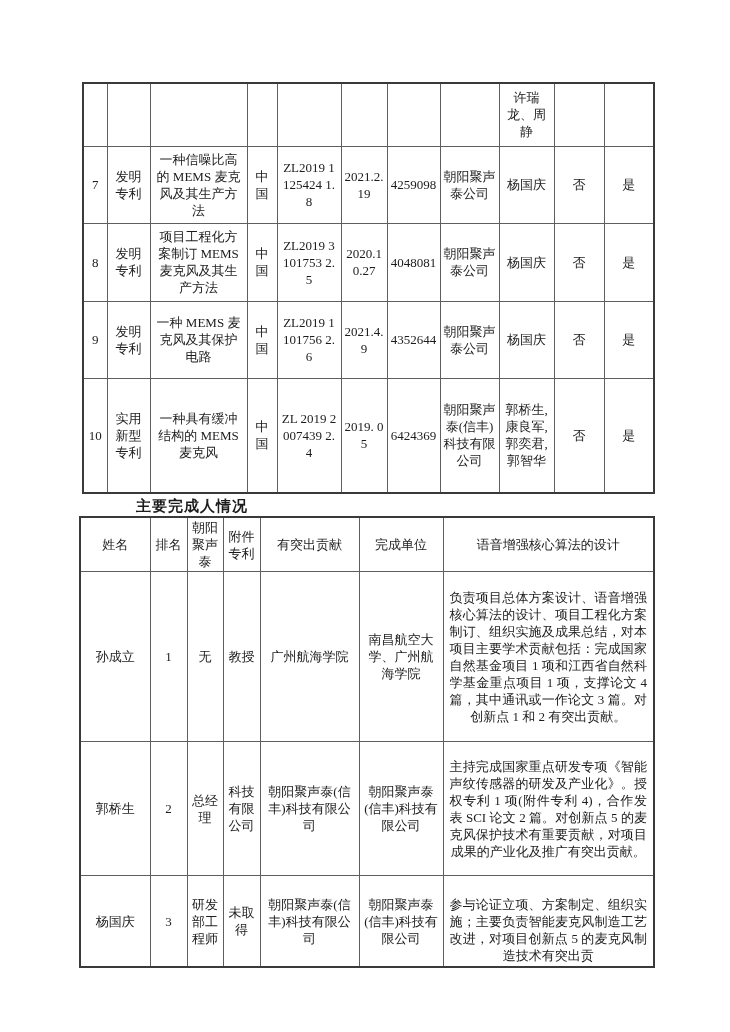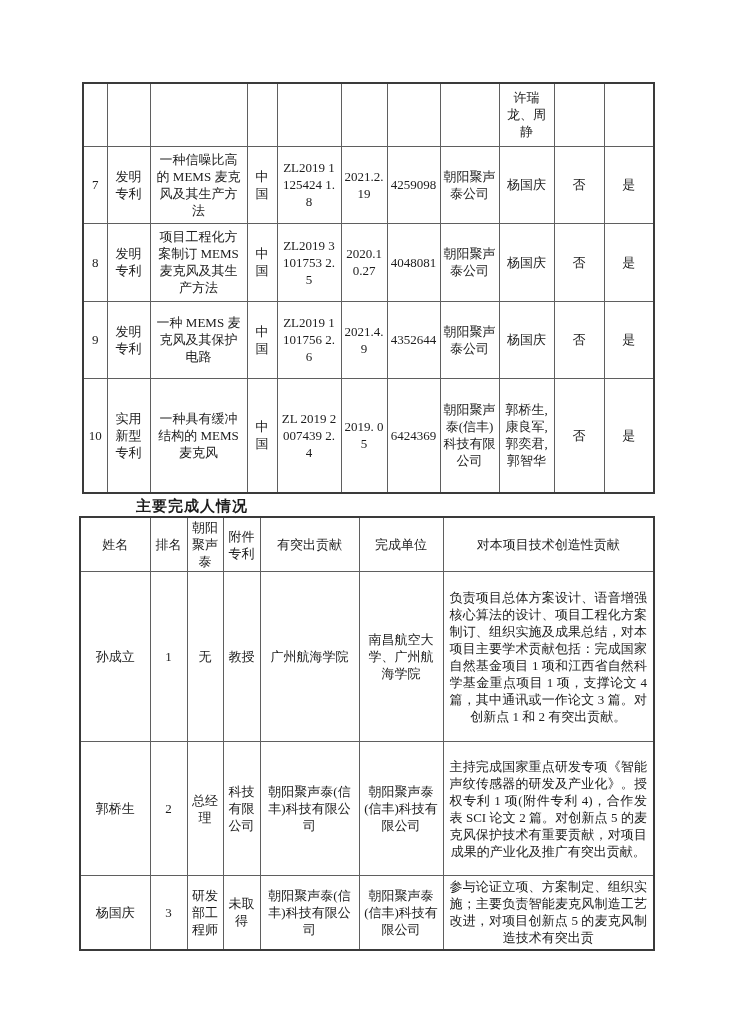--- a/index.html
+++ b/index.html
@@ -19,21 +19,21 @@
     word-break:break-all;
     font-weight:normal;
   }
   .t1{position:absolute;left:82px;top:82px;width:571px;border:2px solid #3a3a3a;}
   .t2{position:absolute;left:79px;top:516px;width:574px;border:2px solid #3a3a3a;}
 
   .contrib{
     text-align:justify;text-align-last:center;
     padding:2px 6px;line-height:17px;
   }
-  .clamp{max-height:70px;overflow:hidden;}
+  .clamp{max-height:70px;overflow:hidden;margin-top:18px;}
 
   .section-heading{
     position:absolute;left:136px;top:497px;
     font-size:15px;font-weight:bold;letter-spacing:1px;
   }
 </style>
 </head>
 <body>
 
 <div class="page">
@@ -134,21 +134,21 @@
       <col style="width:211px">
     </colgroup>
     <tbody>
         <tr style="height:40px">
       <th>姓名</th>
       <th>排名</th>
       <th>朝阳聚声泰</th>
       <th>附件专利</th>
       <th>有突出贡献</th>
       <th>完成单位</th>
-      <th>对本项目技术创造性贡献</th>
+      <th>语音增强核心算法的设计</th>
     </tr>
     <tr style="height:170px">
       <td>孙成立</td>
       <td>1</td>
       <td>无</td>
       <td>教授</td>
       <td>广州航海学院</td>
       <td>南昌航空大学、广州航海学院</td>
       <td class="contrib">负责项目总体方案设计、语音增强核心算法的设计、项目工程化方案制订、组织实施及成果总结，对本项目主要学术贡献包括：完成国家自然基金项目 1 项和江西省自然科学基金重点项目 1 项，支撑论文 4 篇，其中通讯或一作论文 3 篇。对创新点 1 和 2 有突出贡献。</td>
     </tr>

